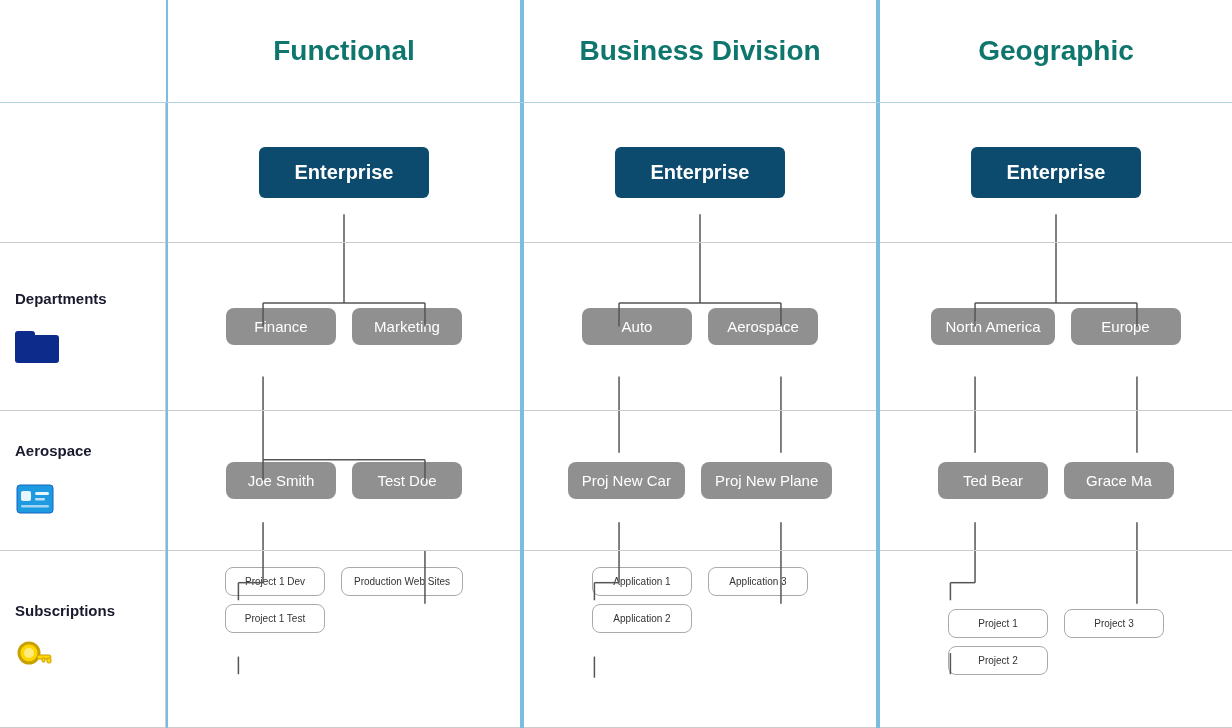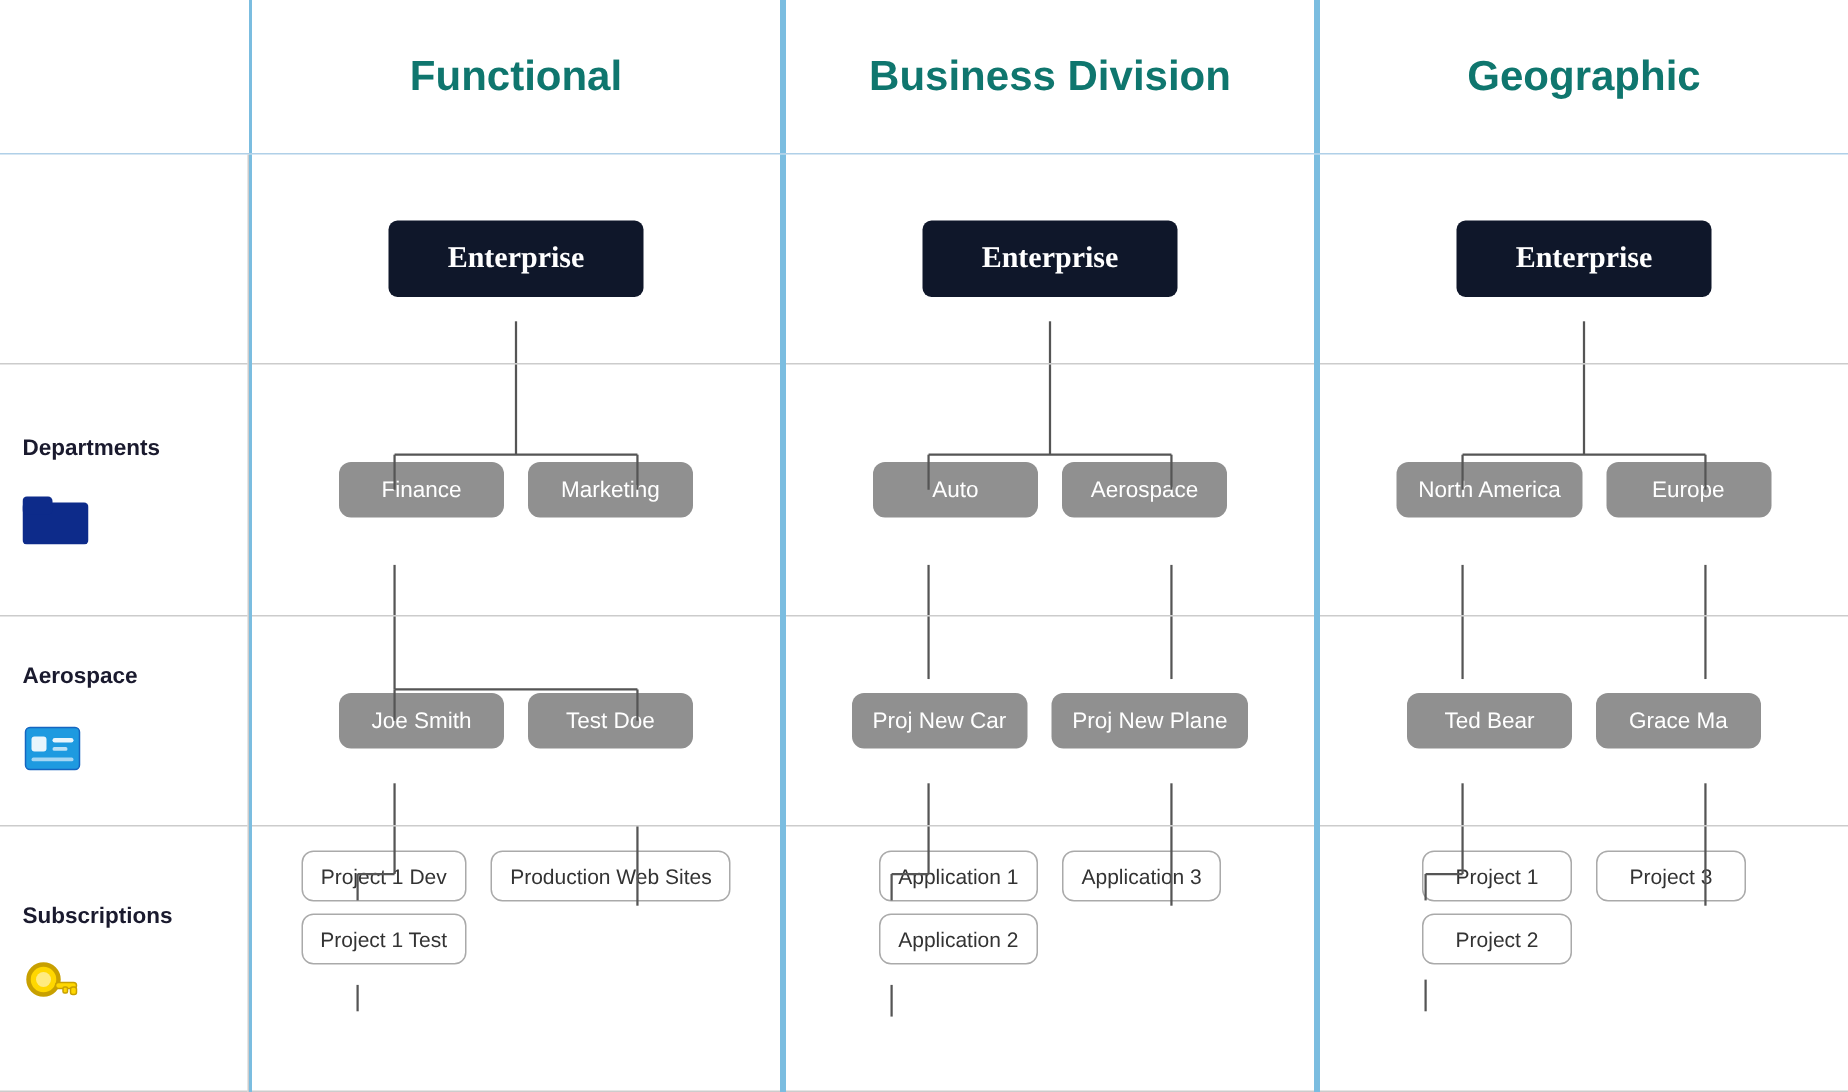--- a/index.html
+++ b/index.html
@@ -124,47 +124,46 @@
     .diagram-section.accounts-row {
       height: 140px;
     }
     .diagram-section.subscriptions-row {
       flex: 1;
       min-height: 137px;
     }
 
     
     .box-blue {
-      background: #0f172a;
+      background: #0c4a6e;
       color: #fff;
       border-radius: 6px;
       padding: 14px 36px;
       font-size: 20px;
       font-weight: 600;
       text-align: center;
       min-width: 170px;
-      font-family: Liberation Serif, serif;
     }
     .box-gray {
       background: #909090;
       color: #fff;
       border-radius: 8px;
       padding: 10px 14px;
       font-size: 15px;
       font-weight: 500;
       text-align: center;
       min-width: 110px;
     }
     .box-light {
       background: #fff;
       color: #333;
       border-radius: 8px;
       border: 1.5px solid #aaa;
       padding: 8px 12px;
-      font-size: 14px;
+      font-size: 10px;
       font-weight: 400;
       text-align: center;
       min-width: 100px;
     }
 
     
     .nodes-row {
       display: flex;
       gap: 16px;
       align-items: center;
@@ -412,21 +411,21 @@
         </div>
 
         <div class="diagram-section subscriptions-row" style="position:relative;align-items:flex-start;padding-top:16px;">
           <svg style="position:absolute;top:0;left:0;width:100%;height:100%;pointer-events:none;overflow:visible;">
             <line x1="27%" y1="0" x2="27%" y2="18%" stroke="#555" stroke-width="1.5"></line>
             <line x1="27%" y1="18%" x2="20%" y2="18%" stroke="#555" stroke-width="1.5"></line>
             <line x1="20%" y1="18%" x2="20%" y2="28%" stroke="#555" stroke-width="1.5"></line>
             <line x1="20%" y1="58%" x2="20%" y2="70%" stroke="#555" stroke-width="1.5"></line>
             <line x1="73%" y1="0" x2="73%" y2="30%" stroke="#555" stroke-width="1.5"></line>
           </svg>
-          <div style="display:flex;gap:16px;align-items:flex-start;justify-content:center;width:100%;padding:0 10px;">
+          <div style="display:flex;gap:16px;align-items:flex-start;justify-content:center;width:100%;padding:0 10px;margin-top:42px;">
             <div class="sub-group">
               <div class="box-light">Project 1</div>
               <div class="box-light">Project 2</div>
             </div>
             <div class="sub-group">
               <div class="box-light">Project 3</div>
             </div>
           </div>
         </div>
       </div>

